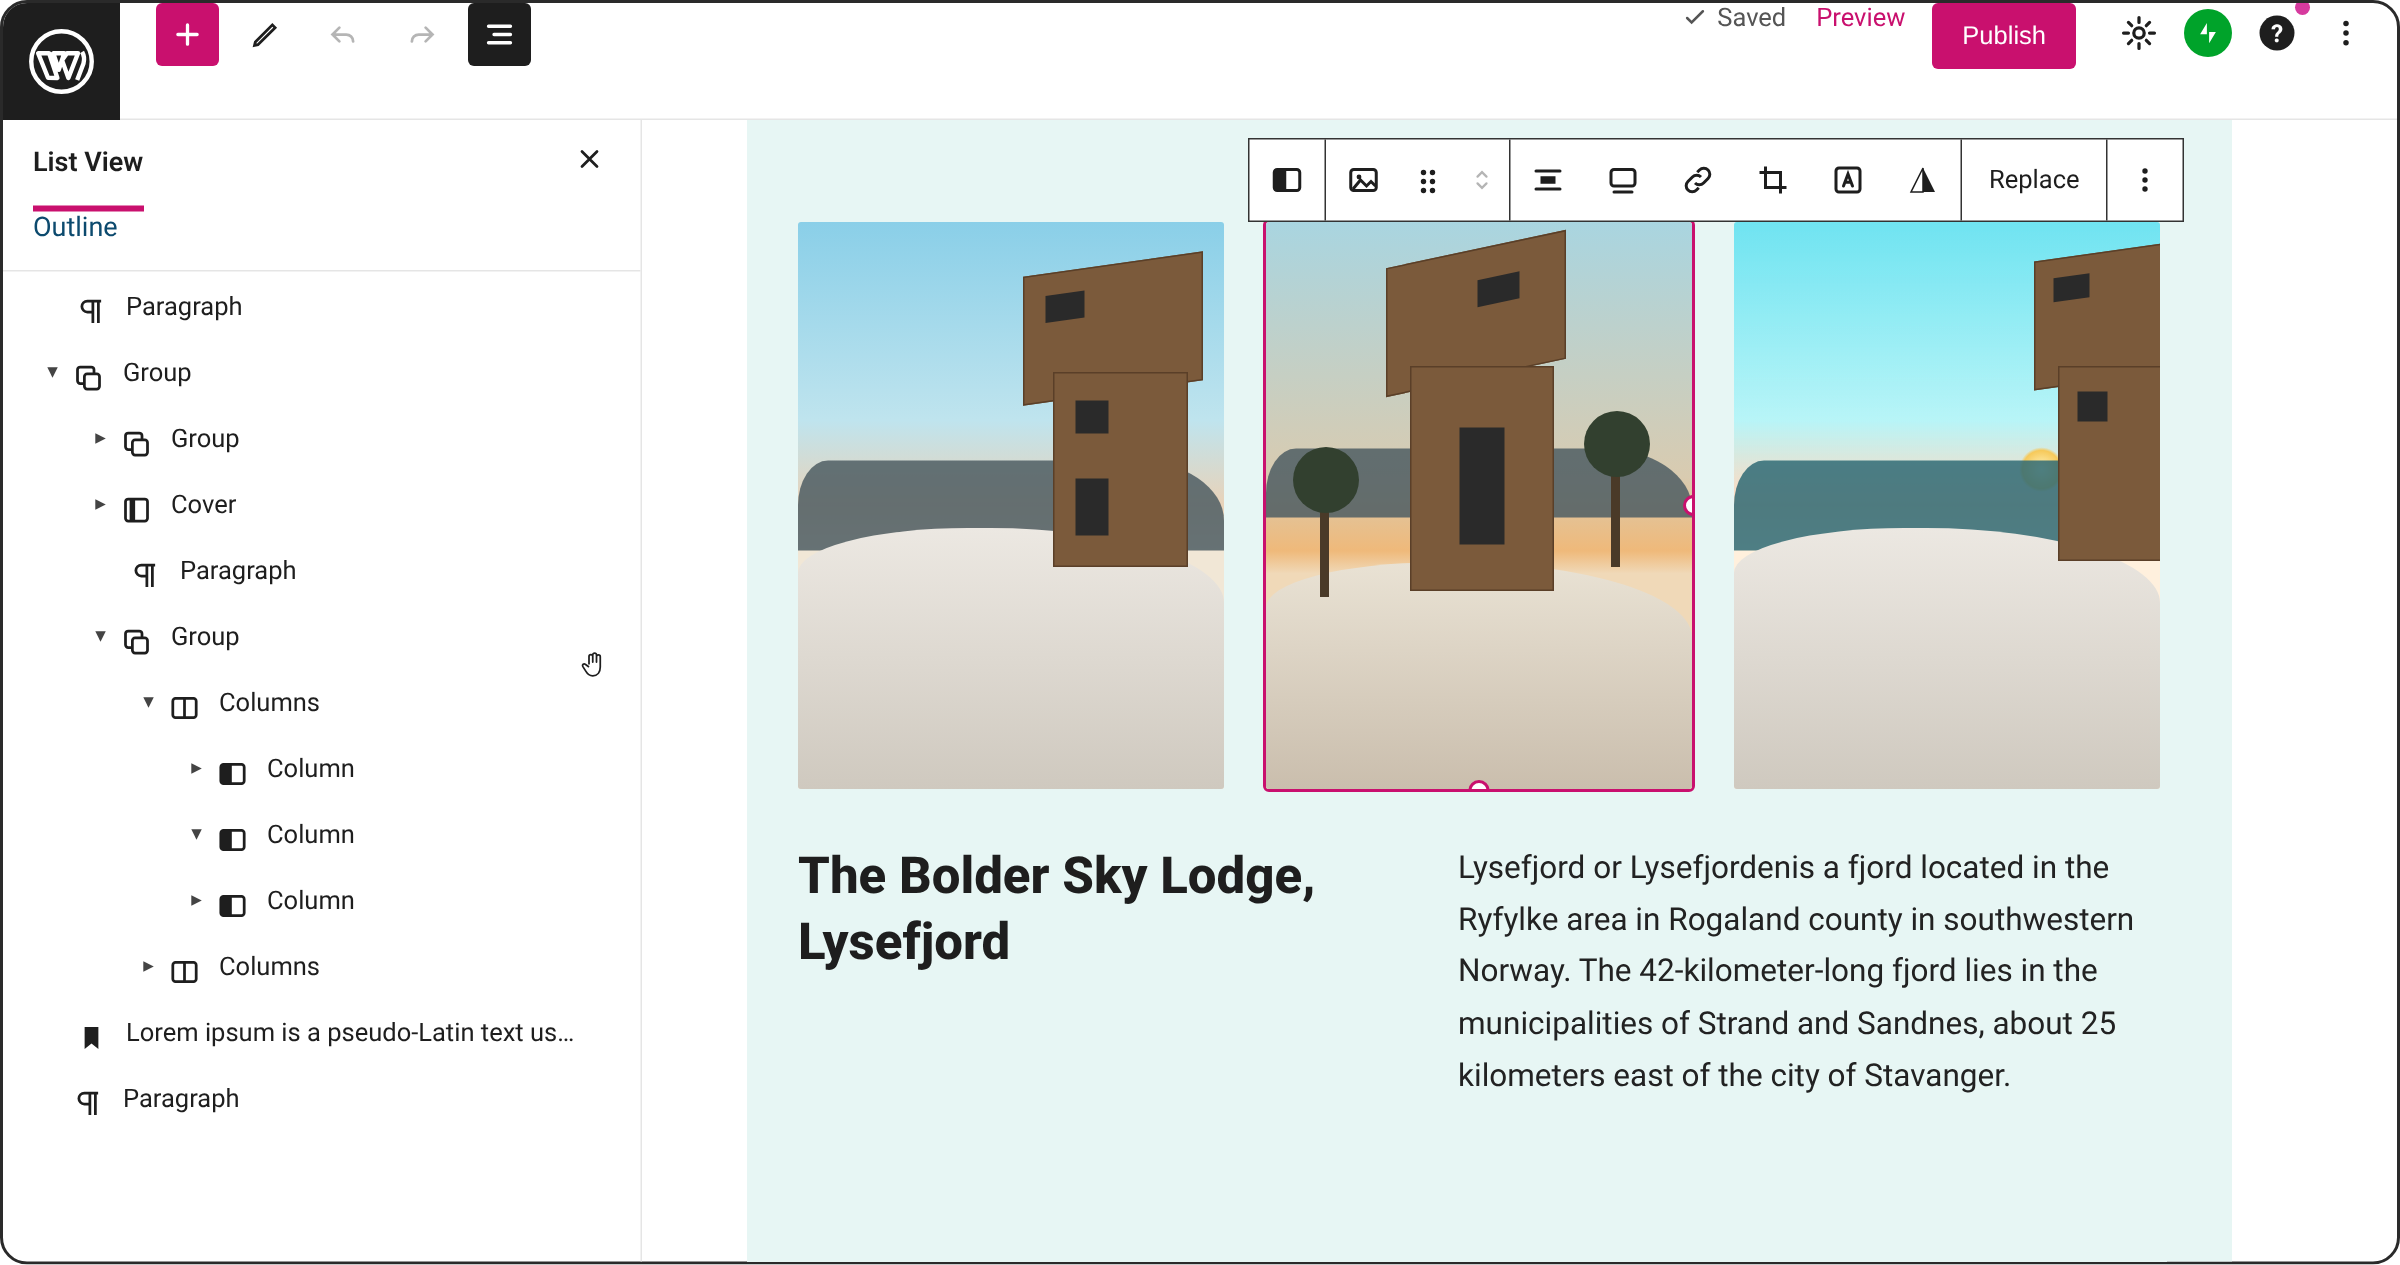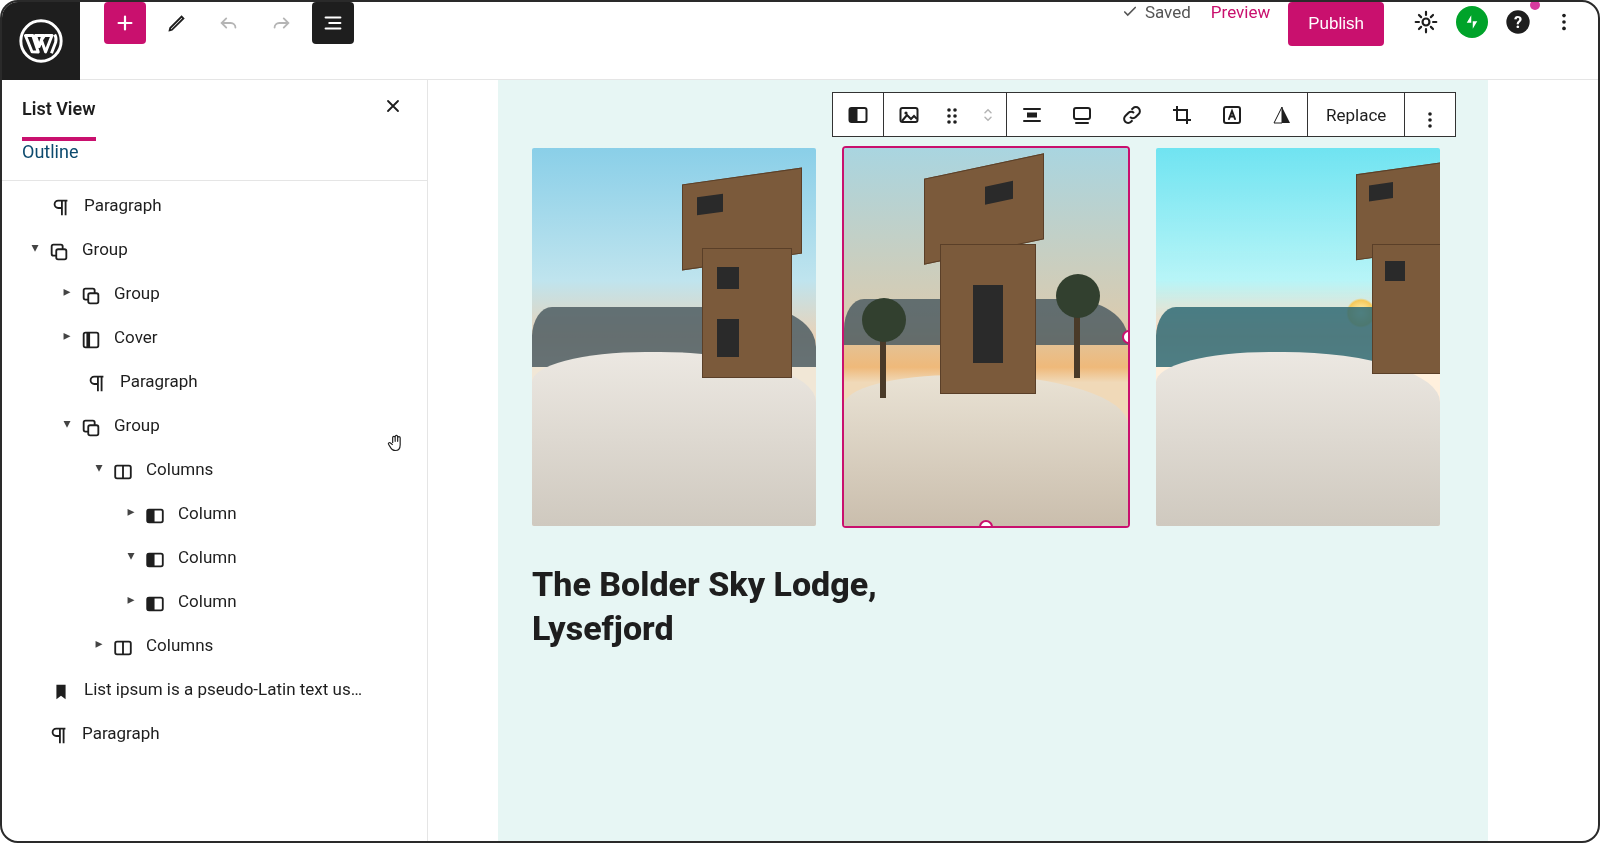--- a/index.html
+++ b/index.html
@@ -54,21 +54,21 @@
   .imgph { width: 284px; height: 378px; position:relative; overflow:hidden; border-radius:2px; }
   .imgph.sel { outline:2px solid #c9106e; }
   .handle { width:14px; height:14px; background:#fff; border:2px solid #c9106e; border-radius:50%; position:absolute; }
   .handle.right { right:-8px; top:50%; transform:translateY(-50%); }
   .handle.bottom { bottom:-8px; left:50%; transform:translateX(-50%); }
 
   .textcols { display:flex; gap:60px; margin-top: 36px; }
   .heading { font-size:34px; font-weight:800; line-height:1.3; width: 380px; }
   .para { font-size:21px; line-height:1.65; flex:1; color:#222; }
 
-  .float-toolbar { position:absolute; top:12px; left:404px; display:flex; background:#fff; border:1px solid #333; height:45px; align-items:stretch; z-index:5;}
+  .float-toolbar { position:absolute; top:12px; left:404px; display:flex; background:#fff; border:1px solid #333; height:56px; align-items:stretch; z-index:5;}
   .ft-grp { display:flex; align-items:center; border-right:1px solid #333; }
   .ft-btn { width:50px; height:54px; display:flex; align-items:center; justify-content:center; }
   .ft-btn svg { width:24px; height:24px; }
   .ft-replace { padding: 0 18px; display:flex; align-items:center; font-size:17px; }
   .ft-arrow { width:36px; }
   .ft-arrow svg { width:18px; }
 
   
   .scene-sky { position:absolute; inset:0; background:linear-gradient(#8acfe8 0%, #bfe4ee 35%, #e9d2b8 50%, #f1e7d6 58%); }
   .scene-snow { position:absolute; left:0; right:0; bottom:0; height:46%; background:linear-gradient(#ece8e2, #cfc9bf); border-top-left-radius:40% 30px; border-top-right-radius:55% 50px;}
@@ -296,21 +296,21 @@
             </span>
           <span>Columns</span>
         </div>
 
         <div class="node ind0">
           <span class="blk-icon">
               <svg viewBox="0 0 24 24">
                 <path d="M7 4h10v16l-5-4-5 4z" fill="#1e1e1e"></path>
               </svg>
             </span>
-          <span class="truncate" style="max-width:310px">List ipsum is a pseudo-Latin text us…</span>
+          <span class="truncate" style="max-width:310px">Lorem ipsum is a pseudo-Latin text us…</span>
         </div>
 
         <div class="node ind0c">
           <span class="caret">
               <span class="ph">·</span>
             </span>
           <span class="blk-icon">
               <svg viewBox="0 0 24 24">
                 <path d="M13 4h6M13 4v16M17 4v16M13 4H9a4 4 0 0 0 0 8h4" fill="none" stroke="#1e1e1e" stroke-width="2"></path>
               </svg>
@@ -452,17 +452,18 @@
                 <div class="win" style="left:12px;top:12px;width:24px;height:16px;"></div>
               </div>
             <div class="cabin base" style="left:216px; top:96px; width:70px;">
                 <div class="win" style="left:12px;top:16px;width:20px;height:20px;"></div>
               </div>
           </div>
         </div>
 
         <div class="textcols">
           <div class="heading">The Bolder Sky Lodge, Lysefjord</div>
+          <div class="para">Lysefjord or Lysefjordenis a fjord located in the Ryfylke area in Rogaland county in southwestern Norway. The 42-kilometer-long fjord lies in the municipalities of Strand and Sandnes, about 25 kilometers east of the city of Stavanger.</div>
         </div>
       </div>
     </div>
   </div>
 </div>
 
 </body></html>

